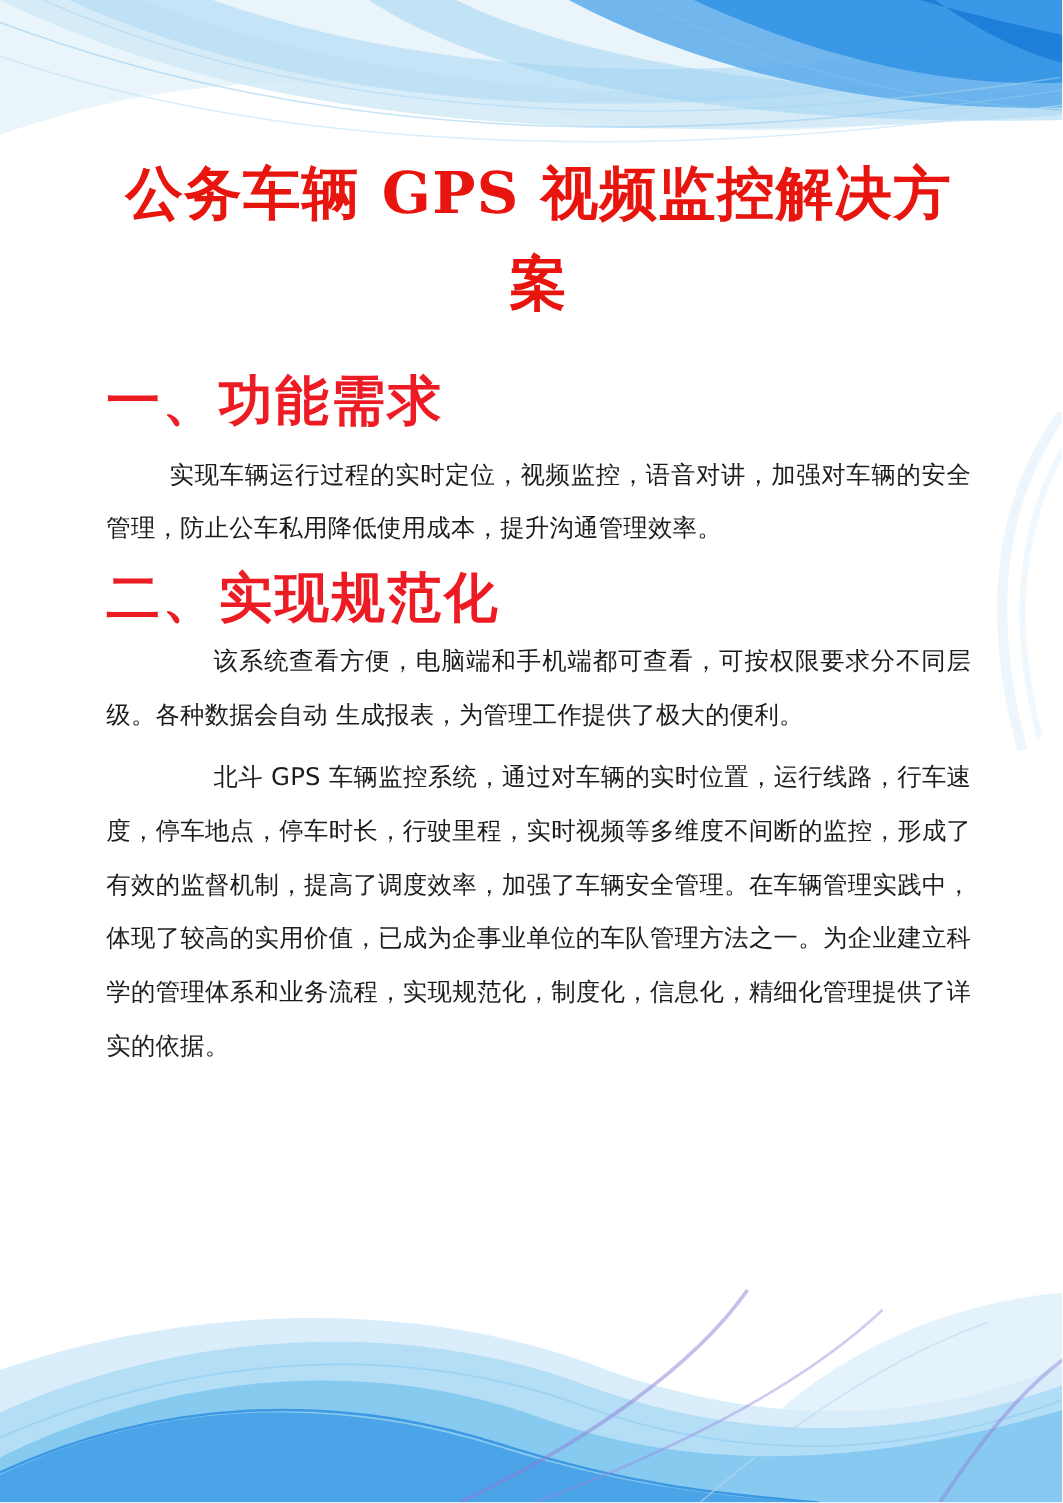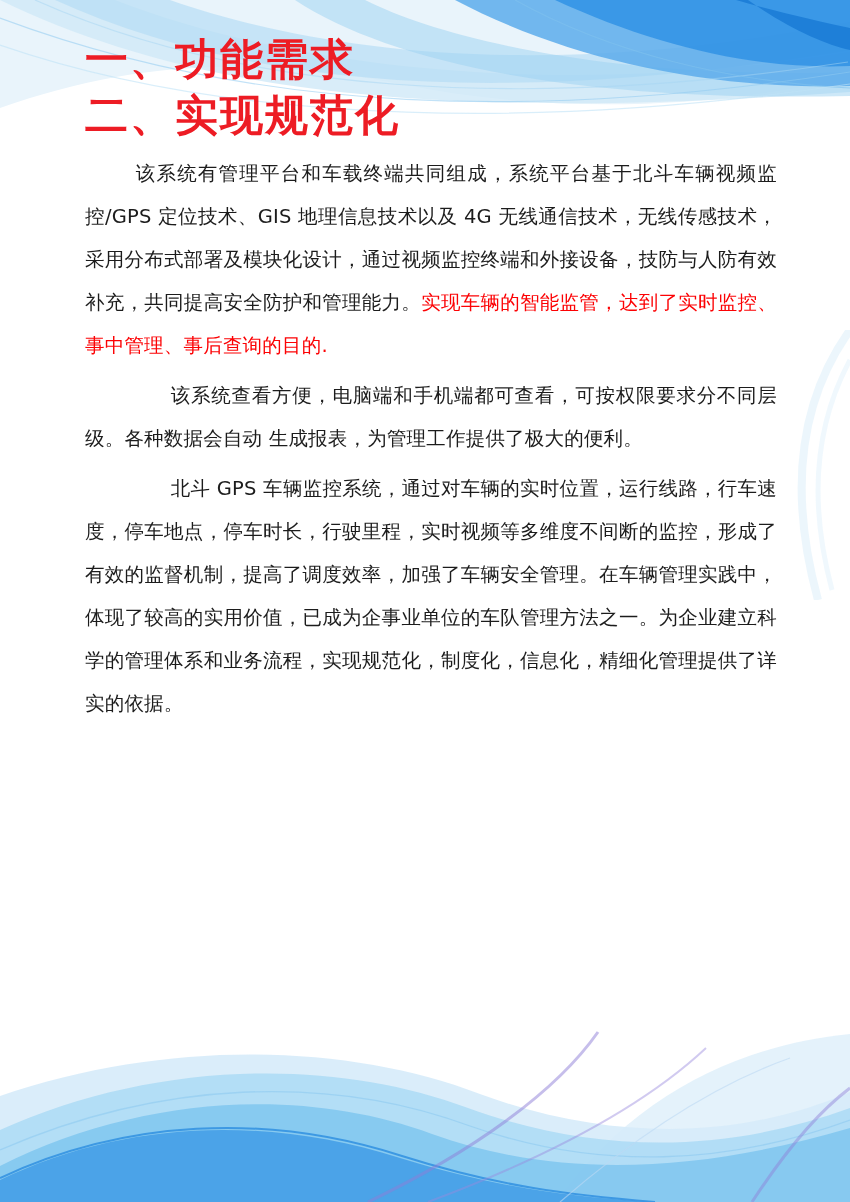--- a/index.html
+++ b/index.html
@@ -85,26 +85,30 @@
     <path d="M0,148 C124,90 266,82 402,126 C500,157 570,165 655,172" stroke="#2b8ce0" stroke-width="2" fill="none" opacity="0.8"></path>
     <path d="M0,120 C160,50 330,44 470,96 C600,142 730,134 850,90" stroke="#8ecaf0" stroke-width="1.3" fill="none" opacity="0.6"></path>
     <path d="M560,172 C620,120 700,60 790,28" stroke="#bcd9f3" stroke-width="1.3" fill="none" opacity="0.6"></path>
     <path d="M368,172 C472,122 556,62 598,2" stroke="#8d7ed8" stroke-width="3" fill="none" opacity="0.5"></path>
     <path d="M428,172 C540,130 642,78 706,18" stroke="#9a8ade" stroke-width="2" fill="none" opacity="0.45"></path>
     <path d="M752,172 C786,120 818,82 850,58" stroke="#8d7ed8" stroke-width="3" fill="none" opacity="0.45"></path>
   </svg>
 
   <div class="content">
 
+    <h1 class="doc-title">
+      <span>公务车辆 GPS 视频监控解决方</span>
+      <span>案</span>
+    </h1>
 
     <h2 class="section-heading h-first">一、功能需求</h2>
 
+    <p class="para indent-2">实现车辆运行过程的实时定位，视频监控，语音对讲，加强对车辆的安全管理，防止公车私用降低使用成本，提升沟通管理效率。</p>
 
     <h2 class="section-heading h-second">二、实现规范化</h2>
 
-    <p class="para indent-2"><span>该系统有管理平台和车载终端共同组成，系统平台基于北斗车辆视频监控/GPS 定位技术、GIS 地理信息技术以及 4G 无线通信技术，无线传感技术，采用分布式部署及模块化设计，通过视频监控终端和外接设备，技防与人防有效补充，共同提高安全防护和管理能力。</span><span class="red">实现车辆的智能监管，达到了实时监控、事中管理、事后查询的目的.</span></p>
 
     <p class="para follow indent-4">该系统查看方便，电脑端和手机端都可查看，可按权限要求分不同层级。各种数据会自动 生成报表，为管理工作提供了极大的便利。</p>
 
     <p class="para follow indent-4">北斗 GPS 车辆监控系统，通过对车辆的实时位置，运行线路，行车速度，停车地点，停车时长，行驶里程，实时视频等多维度不间断的监控，形成了有效的监督机制，提高了调度效率，加强了车辆安全管理。在车辆管理实践中，体现了较高的实用价值，已成为企事业单位的车队管理方法之一。为企业建立科学的管理体系和业务流程，实现规范化，制度化，信息化，精细化管理提供了详实的依据。</p>
 
   </div>
 </div>
 
 </body></html>

